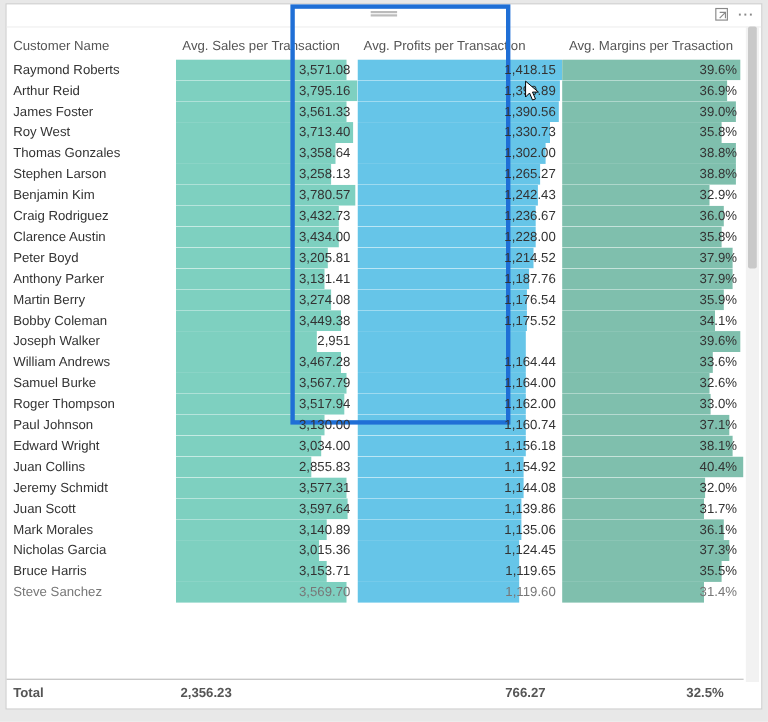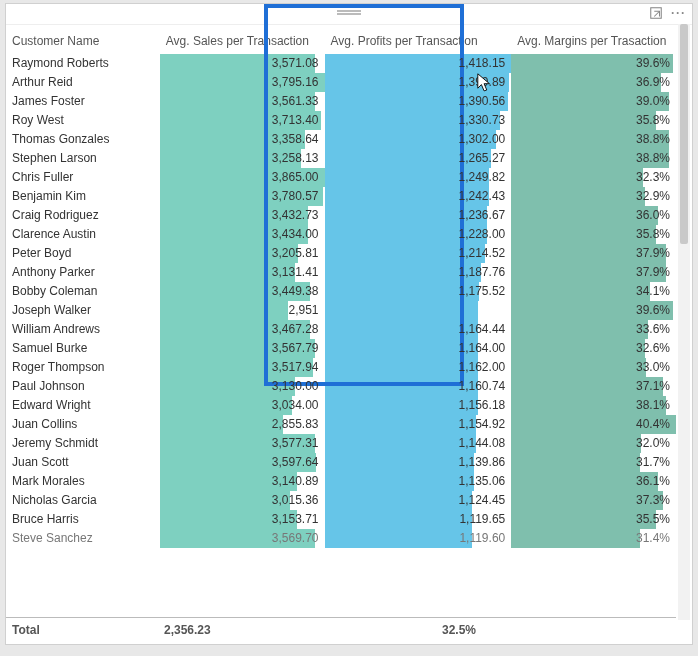--- a/index.html
+++ b/index.html
@@ -263,34 +263,20 @@
             </td>
             <td>
               <div class="cell num"><div class="bar profits" style="width:89%"></div><span class="val">1,265.27</span></div>
             </td>
             <td>
               <div class="cell num"><div class="bar margins" style="width:96%"></div><span class="val">38.8%</span></div>
             </td>
           </tr>
           <tr>
             <td>
-              <div class="name-cell">Chris Fuller</div>
-            </td>
-            <td>
-              <div class="cell num"><div class="bar sales" style="width:100%"></div><span class="val">3,865.00</span></div>
-            </td>
-            <td>
-              <div class="cell num"><div class="bar profits" style="width:88%"></div><span class="val">1,249.82</span></div>
-            </td>
-            <td>
-              <div class="cell num"><div class="bar margins" style="width:80%"></div><span class="val">32.3%</span></div>
-            </td>
-          </tr>
-          <tr>
-            <td>
               <div class="name-cell">Benjamin Kim</div>
             </td>
             <td>
               <div class="cell num"><div class="bar sales" style="width:99%"></div><span class="val">3,780.57</span></div>
             </td>
             <td>
               <div class="cell num"><div class="bar profits" style="width:88%"></div><span class="val">1,242.43</span></div>
             </td>
             <td>
               <div class="cell num"><div class="bar margins" style="width:81%"></div><span class="val">32.9%</span></div>
@@ -343,20 +329,34 @@
               <div class="name-cell">Anthony Parker</div>
             </td>
             <td>
               <div class="cell num"><div class="bar sales" style="width:82%"></div><span class="val">3,131.41</span></div>
             </td>
             <td>
               <div class="cell num"><div class="bar profits" style="width:84%"></div><span class="val">1,187.76</span></div>
             </td>
             <td>
               <div class="cell num"><div class="bar margins" style="width:94%"></div><span class="val">37.9%</span></div>
+            </td>
+          </tr>
+          <tr>
+            <td>
+              <div class="name-cell">Martin Berry</div>
+            </td>
+            <td>
+              <div class="cell num"><div class="bar sales" style="width:86%"></div><span class="val">3,274.08</span></div>
+            </td>
+            <td>
+              <div class="cell num"><div class="bar profits" style="width:83%"></div><span class="val">1,176.54</span></div>
+            </td>
+            <td>
+              <div class="cell num"><div class="bar margins" style="width:89%"></div><span class="val">35.9%</span></div>
             </td>
           </tr>
           <tr>
             <td>
               <div class="name-cell">Bobby Coleman</div>
             </td>
             <td>
               <div class="cell num"><div class="bar sales" style="width:91%"></div><span class="val">3,449.38</span></div>
             </td>
             <td>
@@ -548,20 +548,21 @@
               <div class="cell num"><div class="bar margins" style="width:78%"></div><span class="val">31.4%</span></div>
             </td>
           </tr>
         </tbody>
     </table>
   </div>
 
   <div class="total-row">
     <div id="tot-name" style="width: 140px;">Total</div>
     <div id="tot-sales" class="num" style="text-align: left; width: 150px;">2,356.23</div>
+    <div id="tot-profits" class="num" style="text-align: right; width: 170px;">766.27</div>
     <div id="tot-margins" class="num" style="text-align: right; width: 150px;">32.5%</div>
   </div>
 
   <div class="scroll-track">
     <div class="scroll-thumb" id="scroll-thumb" style="top: 0px; height: 220px;"></div>
   </div>
 
   <div class="highlight-box" id="highlight" style="left: 258px; top: 0px; width: 200px; height: 382px;"></div>
 
   <div class="cursor" id="cursor" style="left: 470px; top: 68px;">

